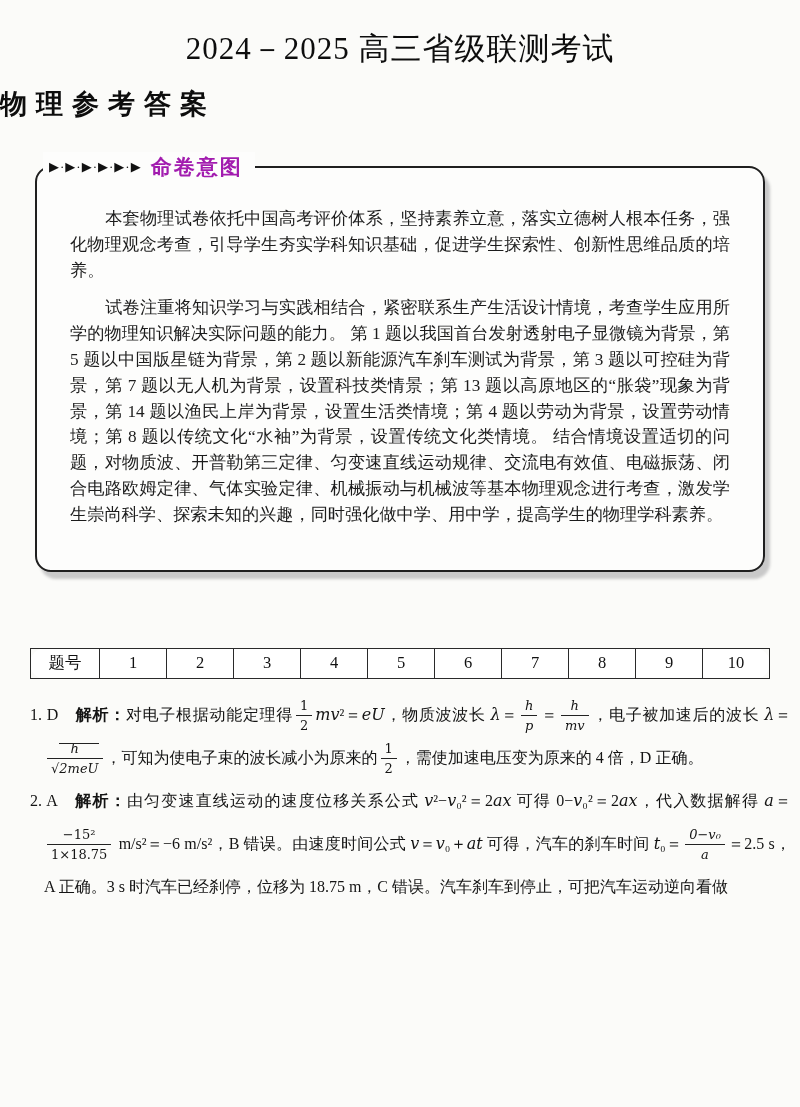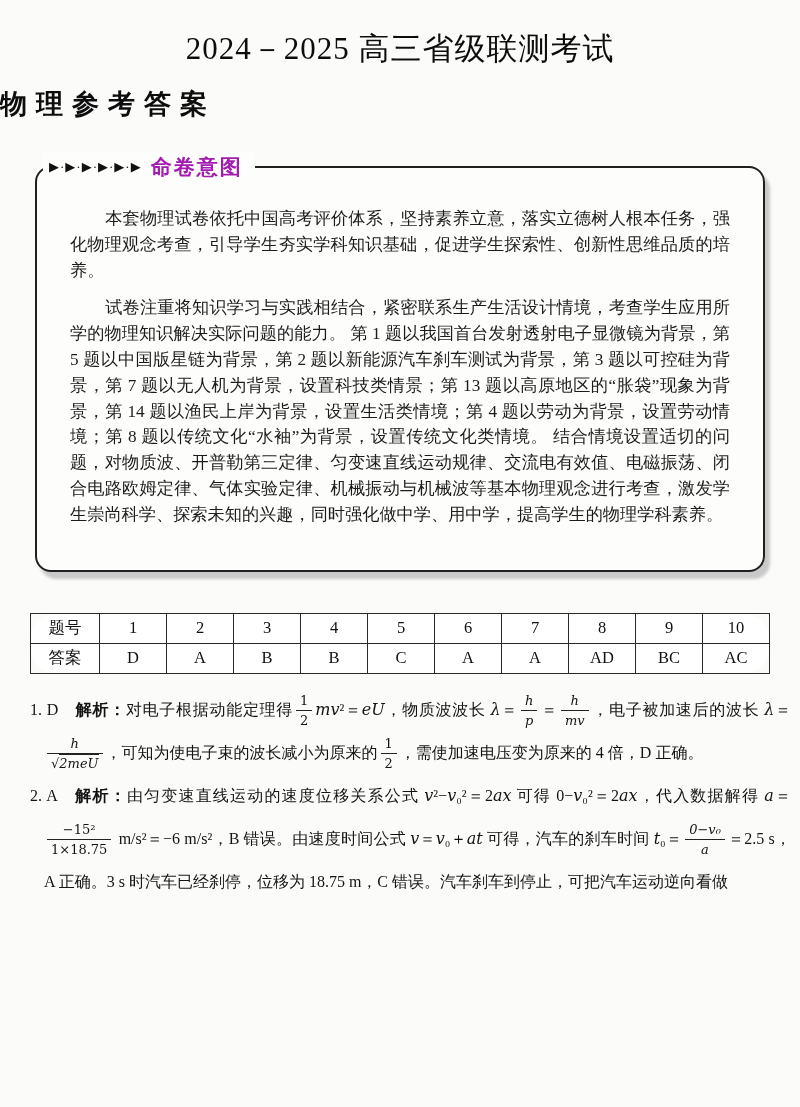--- a/index.html
+++ b/index.html
@@ -33,21 +33,21 @@
     background:#fdfdfc; padding:0 12px 0 6px; height:30px;
   }
   .arrows { font-size:13px; letter-spacing:1px; color:#111; white-space:nowrap; }
   .box-title { font-size:21px; font-weight:bold; color:#a21caf; letter-spacing:2px; white-space:nowrap; }
   .intent-box p {
     margin:12px; font-size:17.2px; line-height:25.8px;
     text-align:justify; text-indent:2.05em; color:#1c1c1c;
   }
 
   table.answers {
-    width:740px; margin:41px auto 0;
+    width:740px; margin:76px auto 0;
     border-collapse:collapse; table-layout:fixed;
     background:#fff;
     border-radius:28px;
   }
   table.answers td {
     border:1.6px solid #2a2a2a; text-align:center;
     font-size:16.5px; height:29px; padding:0; color:#111;
   }
   table.answers td.lab { width:68px; }
 
@@ -60,21 +60,21 @@
   .expl i { font-family:"DejaVu Serif",serif; font-style:italic; }
 
   .frac {
     display:inline-flex; flex-direction:column; vertical-align:middle;
     text-align:center; margin:0 3px; font-size:13px; line-height:1.22;
     font-family:"DejaVu Serif",serif; font-style:italic; text-indent:0;
   }
   .frac.up { font-style:normal; }
   .frac .num { display:block; padding:0 4px 1px; border-bottom:1.4px solid #222; }
   .frac .den { display:block; padding:1.5px 4px 0; white-space:nowrap; }
-  .frac .rad { border-top:1.3px solid #222; padding-top:1px; }
+  .frac .rad { border-top:1.3px solid #222; padding-top:17px; }
 </style>
 </head>
 <body>
 
 <div class="page">
 
   <h1 class="main-title">2024－2025 高三省级联测考试</h1>
   <h2 class="sub-title">物理参考答案</h2>
 
   <section class="intent-box">
@@ -94,33 +94,20 @@
       <td>2</td>
       <td>3</td>
       <td>4</td>
       <td>5</td>
       <td>6</td>
       <td>7</td>
       <td>8</td>
       <td>9</td>
       <td>10</td>
     </tr>
-    <tr>
-      <td class="lab">答案</td>
-      <td>D</td>
-      <td>A</td>
-      <td>B</td>
-      <td>B</td>
-      <td>C</td>
-      <td>A</td>
-      <td>A</td>
-      <td>AD</td>
-      <td>BC</td>
-      <td>AC</td>
-    </tr>
   </tbody>
     </table>
 
   <div class="expl-list">
     <div class="expl">1. D　<b>解析：</b>对电子根据动能定理得<span class="frac up">
           <span class="num">1</span>
           <span class="den">2</span>
         </span><i>mv</i>²＝<i>eU</i>，物质波波长 <i>λ</i>＝<span class="frac">
           <span class="num">h</span>
           <span class="den">p</span>

